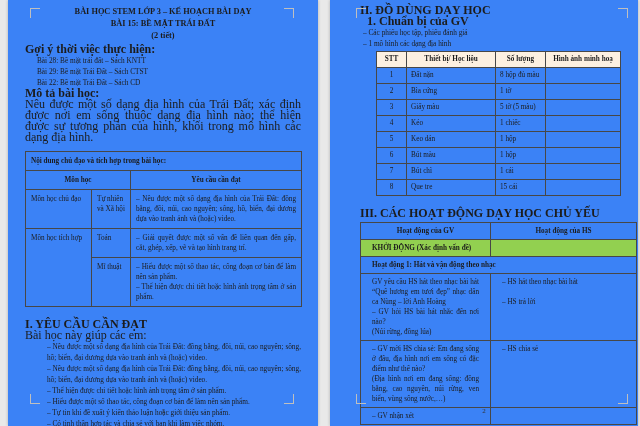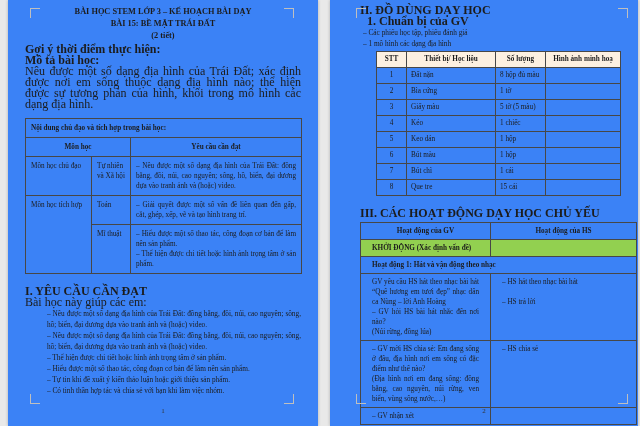--- a/index.html
+++ b/index.html
@@ -60,21 +60,26 @@
   <div class="cm cm-tl" style="left:22px;top:8px;"></div>
   <div class="cm cm-tr" style="right:24px;top:8px;"></div>
   <div class="cm cm-bl" style="left:22px;bottom:22px;"></div>
   <div class="cm cm-br" style="right:24px;bottom:22px;"></div>
 
   <div class="inner1">
     <div class="h-title">BÀI HỌC STEM LỚP 3 – KẾ HOẠCH BÀI DẠY</div>
     <div class="h-title">BÀI 15: BỀ MẶT TRÁI ĐẤT</div>
     <div class="h-title">(2 tiết)</div>
 
-    <div class="b-line bold mt2">Gợi ý thời điểm thực hiện:</div>
+    <div class="b-line bold mt2">Gợi ý thời việc thực hiện:</div>
+    <div class="sugg-wrap">
+        <div class="sugg-item">Bài 28: Bề mặt trái đất – Sách KNTT</div>
+        <div class="sugg-item">Bài 29: Bề mặt Trái Đất – Sách CTST</div>
+        <div class="sugg-item">Bài 22: Bề mặt Trái Đất – Sách CD</div>
+      </div>
 
     <div class="b-line bold">Mô tả bài học:</div>
     <div class="b-line just">Nêu được một số dạng địa hình của Trái Đất; xác định được nơi em sống thuộc dạng địa hình nào; thể hiện được sự tương phản của hình, khối trong mô hình các dạng địa hình.</div>
 
     <table class="content-table">
       <colgroup>
           <col style="width:66px">
           <col style="width:39px">
           <col style="width:171px">
         </colgroup>

